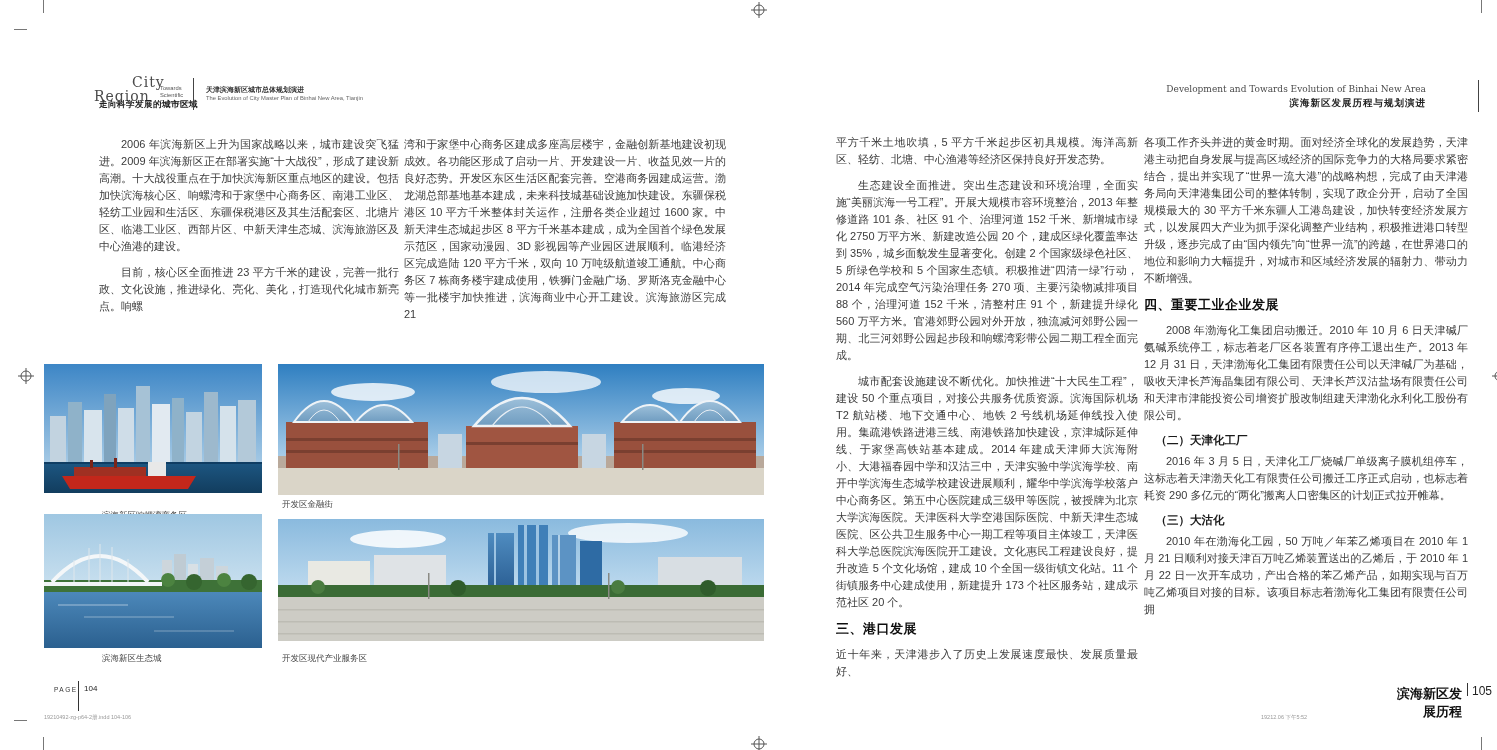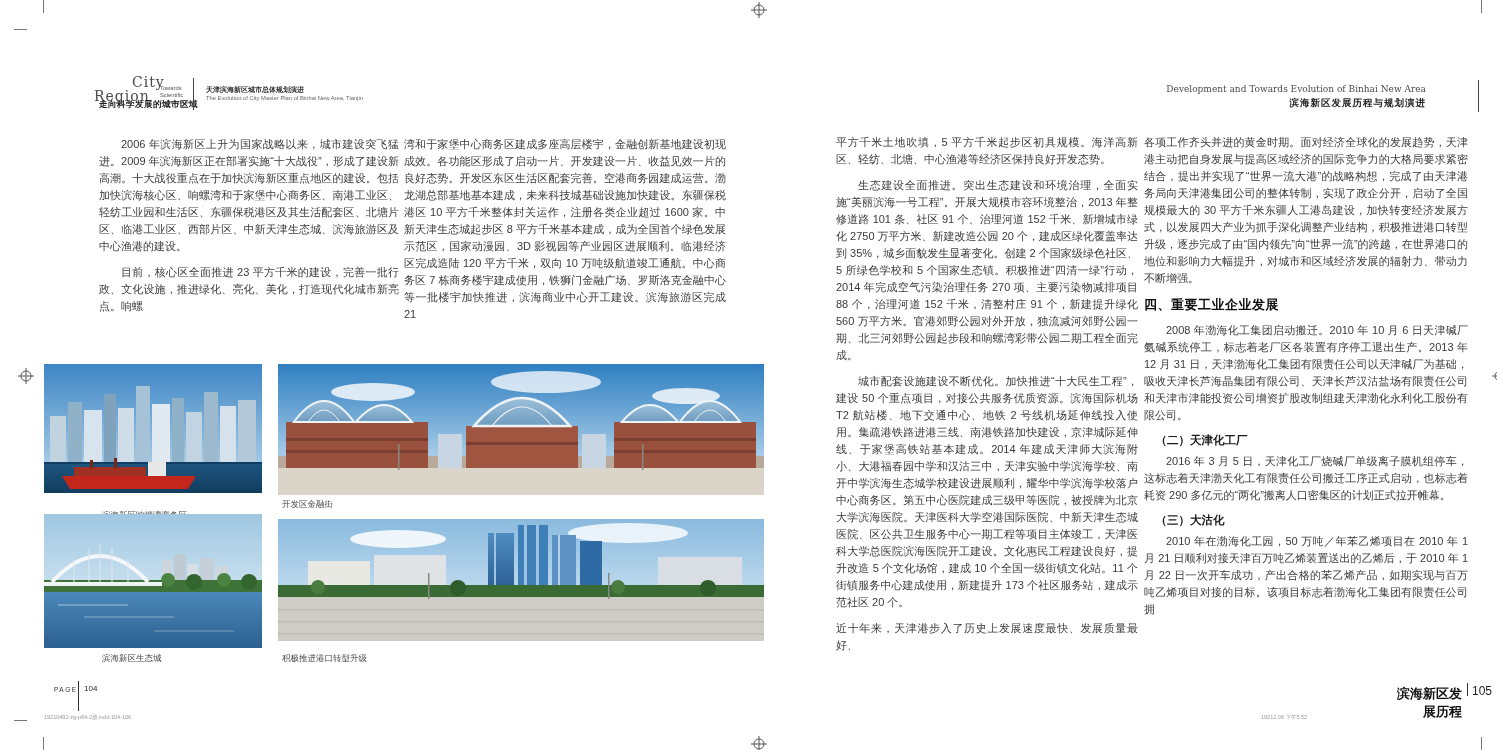--- a/index.html
+++ b/index.html
@@ -250,26 +250,27 @@
       <circle cx="340" cy="68" r="7" fill="#4a7c40"></circle>
       <circle cx="430" cy="69" r="8" fill="#2f5c2b"></circle>
       <rect x="0" y="78" width="486" height="44" fill="#cdccc5"></rect>
       <rect x="0" y="90" width="486" height="1.5" fill="#bdbcb4"></rect>
       <rect x="0" y="102" width="486" height="1.5" fill="#bdbcb4"></rect>
       <rect x="0" y="114" width="486" height="1.5" fill="#bdbcb4"></rect>
       <rect x="150" y="54" width="1.5" height="26" fill="#8a8a84"></rect>
       <rect x="330" y="54" width="1.5" height="26" fill="#8a8a84"></rect>
     </svg>
   </figure>
-  <figcaption class="cap" style="left:268px;top:653px;">积极推进港口转型升级</figcaption>
+  <figcaption class="cap" style="left:268px;top:653px;">开发区现代产业服务区</figcaption>
 
   <div class="col c-rp1">
     <p class="para">平方千米土地吹填，5 平方千米起步区初具规模。海洋高新区、轻纺、北塘、中心渔港等经济区保持良好开发态势。</p>
     <p class="para ind">生态建设全面推进。突出生态建设和环境治理，全面实施“美丽滨海一号工程”。开展大规模市容环境整治，2013 年整修道路 101 条、社区 91 个、治理河道 152 千米、新增城市绿化 2750 万平方米、新建改造公园 20 个，建成区绿化覆盖率达到 35%，城乡面貌发生显著变化。创建 2 个国家级绿色社区、5 所绿色学校和 5 个国家生态镇。积极推进“四清一绿”行动，2014 年完成空气污染治理任务 270 项、主要污染物减排项目 88 个，治理河道 152 千米，清整村庄 91 个，新建提升绿化 560 万平方米。官港郊野公园对外开放，独流减河郊野公园一期、北三河郊野公园起步段和响螺湾彩带公园二期工程全面完成。</p>
     <p class="para ind">城市配套设施建设不断优化。加快推进“十大民生工程”，建设 50 个重点项目，对接公共服务优质资源。滨海国际机场 T2 航站楼、地下交通中心、地铁 2 号线机场延伸线投入使用。集疏港铁路进港三线、南港铁路加快建设，京津城际延伸线、于家堡高铁站基本建成。2014 年建成天津师大滨海附小、大港福春园中学和汉沽三中，天津实验中学滨海学校、南开中学滨海生态城学校建设进展顺利，耀华中学滨海学校落户中心商务区。第五中心医院建成三级甲等医院，被授牌为北京大学滨海医院。天津医科大学空港国际医院、中新天津生态城医院、区公共卫生服务中心一期工程等项目主体竣工，天津医科大学总医院滨海医院开工建设。文化惠民工程建设良好，提升改造 5 个文化场馆，建成 10 个全国一级街镇文化站。11 个街镇服务中心建成使用，新建提升 173 个社区服务站，建成示范社区 20 个。</p>
+    <h3 class="sec-h">三、港口发展</h3>
     <p class="para">近十年来，天津港步入了历史上发展速度最快、发展质量最好、</p>
   </div>
 
   <div class="col c-rp2">
     <p class="para">各项工作齐头并进的黄金时期。面对经济全球化的发展趋势，天津港主动把自身发展与提高区域经济的国际竞争力的大格局要求紧密结合，提出并实现了“世界一流大港”的战略构想，完成了由天津港务局向天津港集团公司的整体转制，实现了政企分开，启动了全国规模最大的 30 平方千米东疆人工港岛建设，加快转变经济发展方式，以发展四大产业为抓手深化调整产业结构，积极推进港口转型升级，逐步完成了由“国内领先”向“世界一流”的跨越，在世界港口的地位和影响力大幅提升，对城市和区域经济发展的辐射力、带动力不断增强。</p>
     <h3 class="sec-h">四、重要工业企业发展</h3>
     <p class="para ind">2008 年渤海化工集团启动搬迁。2010 年 10 月 6 日天津碱厂氨碱系统停工，标志着老厂区各装置有序停工退出生产。2013 年 12 月 31 日，天津渤海化工集团有限责任公司以天津碱厂为基础，吸收天津长芦海晶集团有限公司、天津长芦汉沽盐场有限责任公司和天津市津能投资公司增资扩股改制组建天津渤化永利化工股份有限公司。</p>
     <div class="sub-h">（二）天津化工厂</div>
     <p class="para ind">2016 年 3 月 5 日，天津化工厂烧碱厂单级离子膜机组停车，这标志着天津渤天化工有限责任公司搬迁工序正式启动，也标志着耗资 290 多亿元的“两化”搬离人口密集区的计划正式拉开帷幕。</p>
     <div class="sub-h">（三）大沽化</div>

